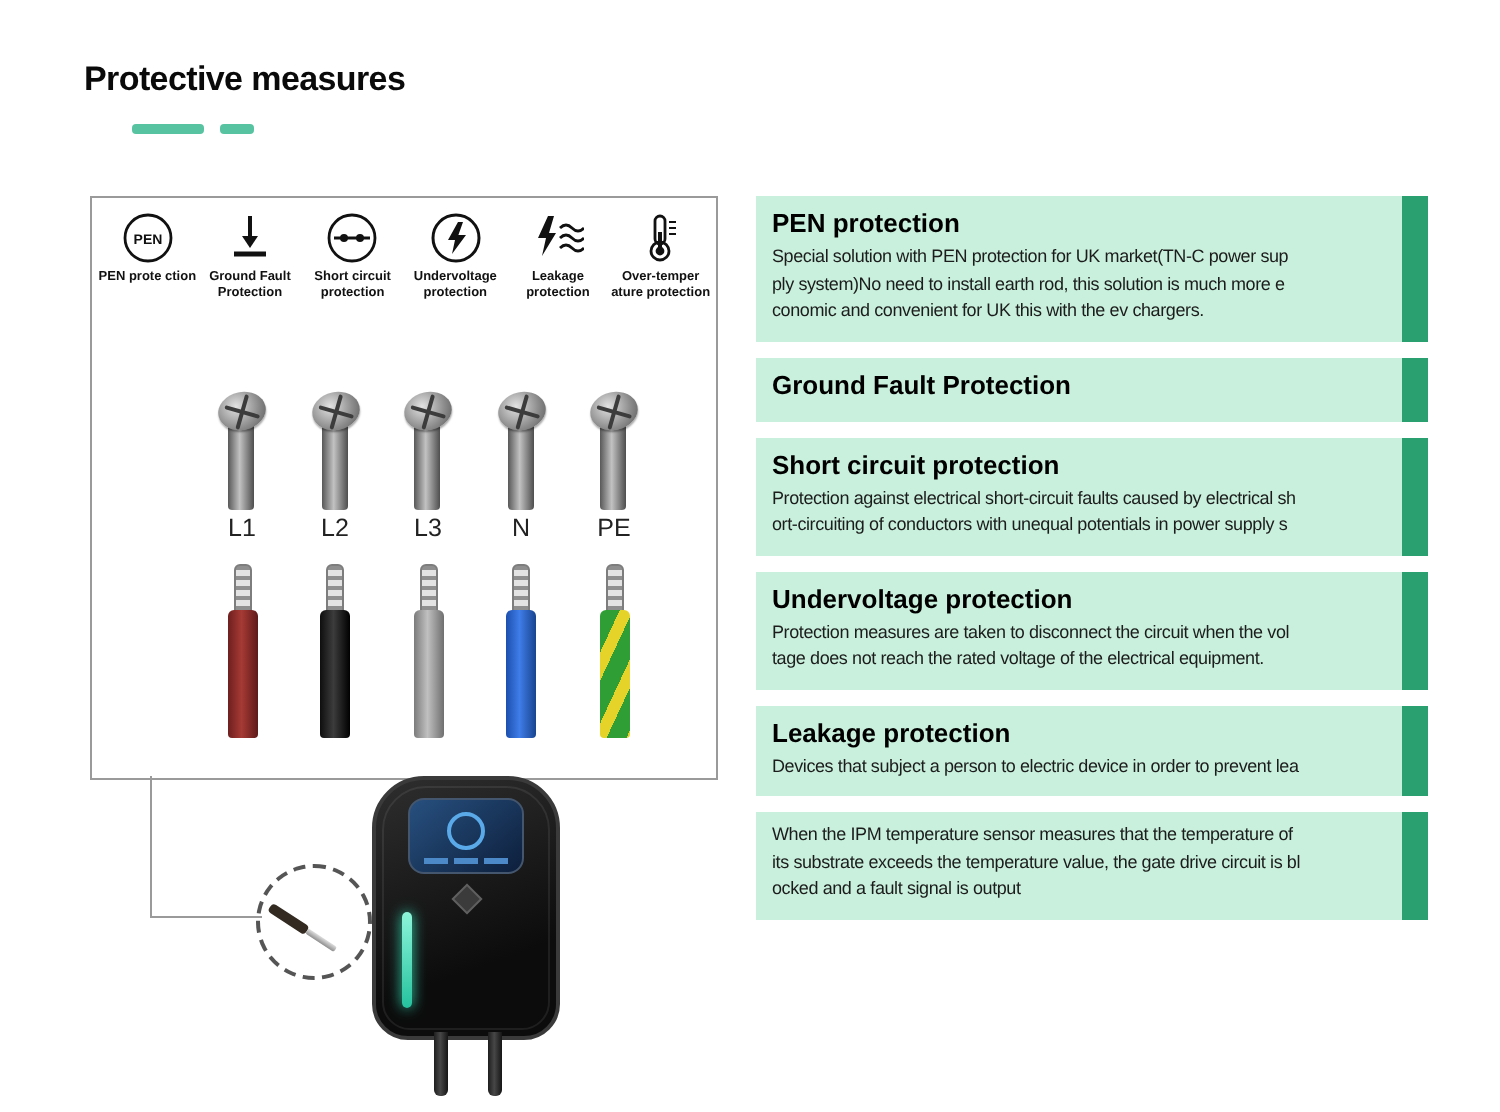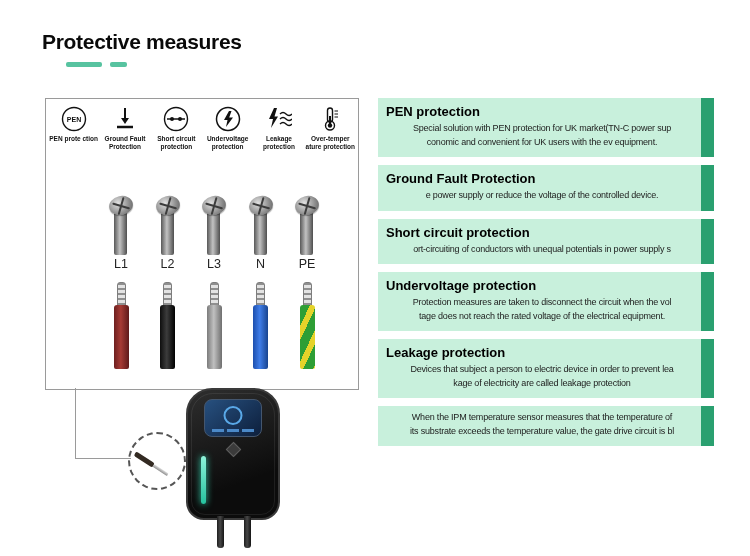--- a/index.html
+++ b/index.html
@@ -1,20 +1,20 @@
 <!DOCTYPE html>
 <html><head>
 <meta charset="utf-8">
 <style>
   html,body{margin:0;padding:0;}
   body{width:750px;height:556px;background:#ffffff;font-family:"Liberation Sans",sans-serif;overflow:hidden;}
   .canvas{position:relative;width:750px;height:556px;background:#fff;}
 
   
-  .page-title{position:absolute;left:42px;top:30px;font-size:21px;font-weight:bold;color:#0a0a0a;letter-spacing:-0.3px;}
+  .page-title{position:absolute;left:42px;top:30px;font-size:17px;font-weight:bold;color:#0a0a0a;letter-spacing:-0.3px;}
   .dash{position:absolute;top:62px;height:5px;background:#57c3a0;border-radius:2px;}
   .dash1{left:66px;width:36px;}
   .dash2{left:110px;width:17px;}
 
   
   .frame{position:absolute;left:45px;top:98px;width:312px;height:290px;border:1px solid #9a9a9a;}
   .icons{position:absolute;left:48px;top:106px;width:308px;display:flex;}
   .icon-item{flex:1;text-align:center;}
   .icon-item svg{display:block;margin:0 auto;}
   .icon-label{display:block;margin-top:3px;font-size:6.5px;line-height:8px;font-weight:bold;color:#111;}
@@ -58,21 +58,21 @@
   .magnifier{position:absolute;left:128px;top:432px;width:58px;height:58px;border:2px dashed #555;border-radius:50%;box-sizing:border-box;}
   .mag-wire{position:absolute;left:5px;top:17px;display:flex;align-items:center;transform:rotate(33deg);transform-origin:left center;}
   .mag-insulation{width:22px;height:5px;background:#332a22;border-radius:2px;}
   .mag-tip{width:17px;height:3px;background:linear-gradient(#dedede,#8f8f8f);border-radius:1px;}
 
   
   .right-col{position:absolute;left:378px;top:98px;width:336px;display:flex;flex-direction:column;gap:8px;}
   .info-block{position:relative;background:#c8f0dc;padding:5px 16px 8px 8px;box-sizing:border-box;}
   .accent-bar{position:absolute;top:0;right:0;bottom:0;width:13px;background:#2aa070;}
   .info-title{font-size:13px;font-weight:bold;color:#000;line-height:17px;margin-bottom:2px;}
-  .info-line{font-size:9px;line-height:13.5px;color:#1c1c1c;letter-spacing:-0.2px;white-space:nowrap;text-align:center;}
+  .info-line{font-size:9px;line-height:13.5px;color:#1c1c1c;letter-spacing:-0.2px;white-space:nowrap;}
 </style>
 </head>
 <body>
 
 <div class="canvas">
 
   <div class="page-title">Protective measures</div>
   <div class="dash dash1"></div>
   <div class="dash dash2"></div>
 
@@ -229,50 +229,51 @@
     <div class="led-strip"></div>
   </div>
   <div class="cable cable1"></div>
   <div class="cable cable2"></div>
 
   <div class="right-col">
 
     <section class="info-block">
       <div class="info-title">PEN protection</div>
       <div class="info-line">Special solution with PEN protection for UK market(TN-C power sup</div>
-      <div class="info-line">conomic and convenient for UK users with the ev equipment.</div>
+      <div class="info-line">ply system)No need to install earth rod, this solution is much more e</div>
+      <div class="info-line">conomic and convenient for UK this with the ev chargers.</div>
       <div class="accent-bar"></div>
     </section>
 
     <section class="info-block">
       <div class="info-title">Ground Fault Protection</div>
-      <div class="info-line">e power supply or reduce the voltage of the controlled device.</div>
       <div class="accent-bar"></div>
     </section>
 
     <section class="info-block">
       <div class="info-title">Short circuit protection</div>
+      <div class="info-line">Protection against electrical short-circuit faults caused by electrical sh</div>
       <div class="info-line">ort-circuiting of conductors with unequal potentials in power supply s</div>
       <div class="accent-bar"></div>
     </section>
 
     <section class="info-block">
       <div class="info-title">Undervoltage protection</div>
       <div class="info-line">Protection measures are taken to disconnect the circuit when the vol</div>
       <div class="info-line">tage does not reach the rated voltage of the electrical equipment.</div>
       <div class="accent-bar"></div>
     </section>
 
     <section class="info-block">
       <div class="info-title">Leakage protection</div>
       <div class="info-line">Devices that subject a person to electric device in order to prevent lea</div>
-      <div class="info-line">kage of electricity are called leakage protection</div>
       <div class="accent-bar"></div>
     </section>
 
     <section class="info-block">
       <div class="info-line">When the IPM temperature sensor measures that the temperature of</div>
       <div class="info-line">its substrate exceeds the temperature value, the gate drive circuit is bl</div>
+      <div class="info-line">ocked and a fault signal is output</div>
       <div class="accent-bar"></div>
     </section>
 
   </div>
 </div>
 
 </body></html>

